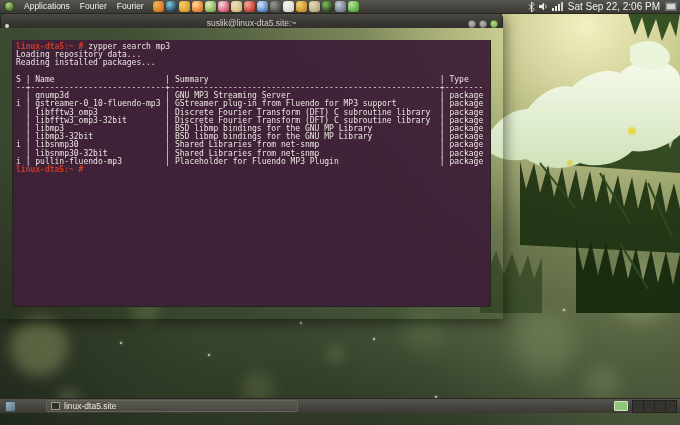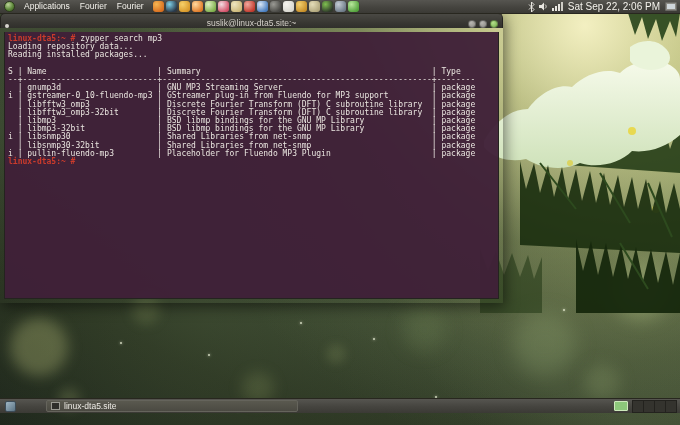--- a/index.html
+++ b/index.html
@@ -44,21 +44,21 @@
       box-shadow:2px 4px 14px rgba(0,0,0,.5);border-radius:5px 5px 0 0;}
   .titlebar{height:14px;background:linear-gradient(#4a4944,#393833 60%,#302f2b);
       border:1px solid #24231f;border-bottom:none;border-radius:5px 5px 0 0;
       display:flex;align-items:flex-end;position:relative;padding:0 4px;}
   .window-icon{width:4px;height:4px;border-radius:50%;background:#d8d5cf;flex:0 0 auto;}
   .window-title{position:absolute;left:0;right:0;text-align:center;font-size:8.5px;color:#d3cfc8;pointer-events:none;}
   .win-buttons{margin-left:auto;display:flex;gap:3px;z-index:2;}
   .win-btn{width:8px;height:8px;border-radius:50%;box-sizing:border-box;border:1px solid rgba(0,0,0,.35);}
   .win-btn.grey{background:radial-gradient(circle at 35% 30%, #b9b7b2, #8a8883);}
   .win-btn.green{background:radial-gradient(circle at 35% 30%, #b4e08a, #72ad4a);}
-  .terminal-body{margin:4px;height:267px;background:var(--term-bg,#3f2038f5);
+  .terminal-body{margin:12px;height:267px;background:var(--term-bg,#3f2038f5);
       border:1px solid #24231f;border-top:none;box-sizing:border-box;
       font-family:"DejaVu Sans Mono",monospace;font-size:8px;line-height:8.2px;
       color:var(--term-fg,#eae6e0);padding:3px 0 0 3px;white-space:pre;overflow:hidden;}
   .terminal-body .prompt{color:var(--prompt-color,#cb3b2c);font-weight:bold;}
 
   
   .show-desktop{width:11px;height:11px;border-radius:2px;margin:0 3px;flex:0 0 auto;
       background:linear-gradient(135deg,#9fb6c4,#5c7484);border:1px solid #3c4c58;box-sizing:border-box;}
   .task-button{position:absolute;left:46px;width:252px;height:12px;top:1px;
       background:linear-gradient(#5a594f,#4b4a42);border:1px solid #65645c;border-radius:2px;

